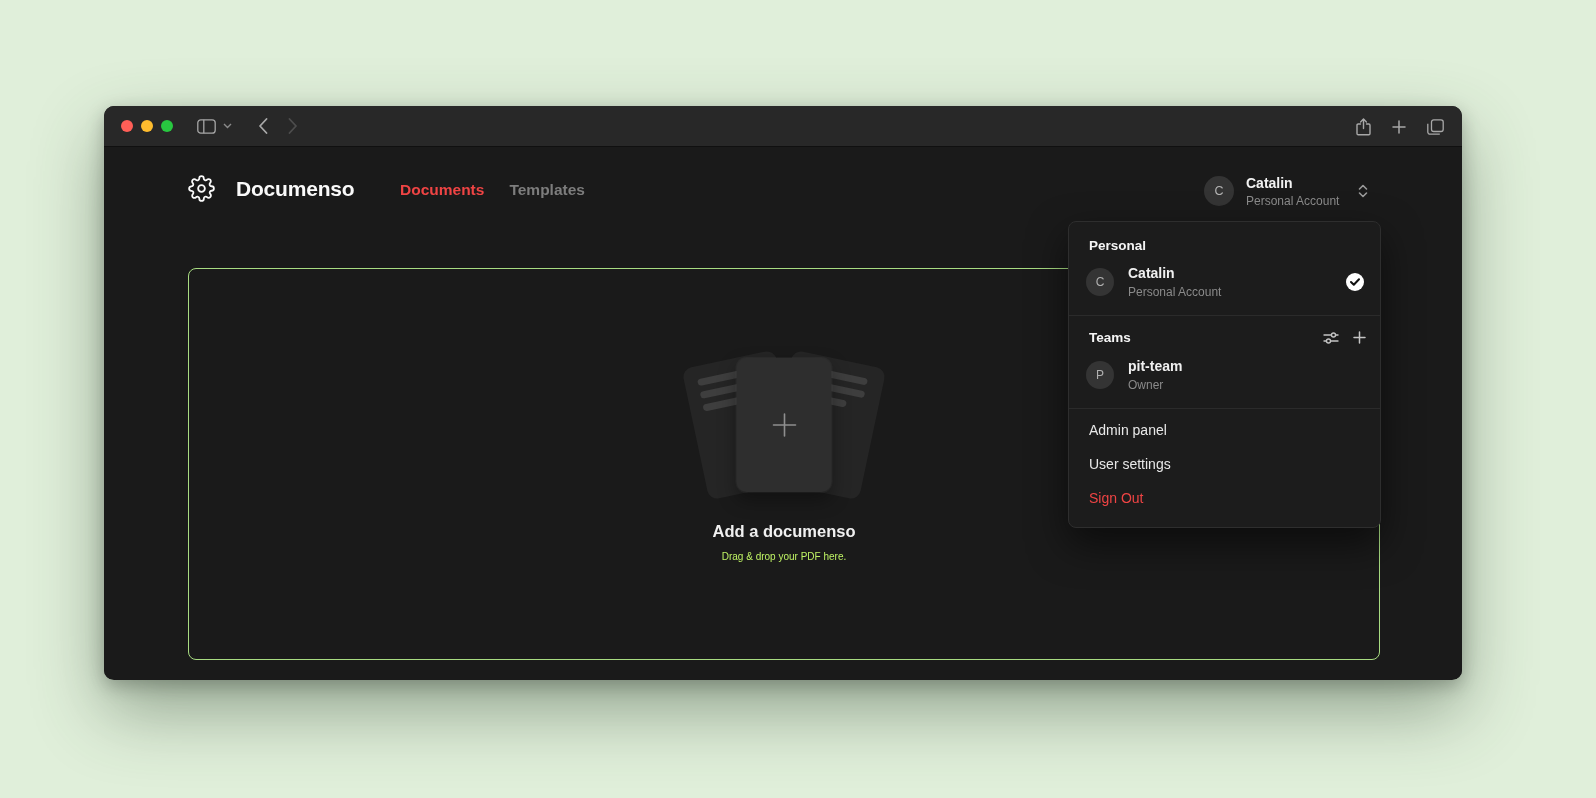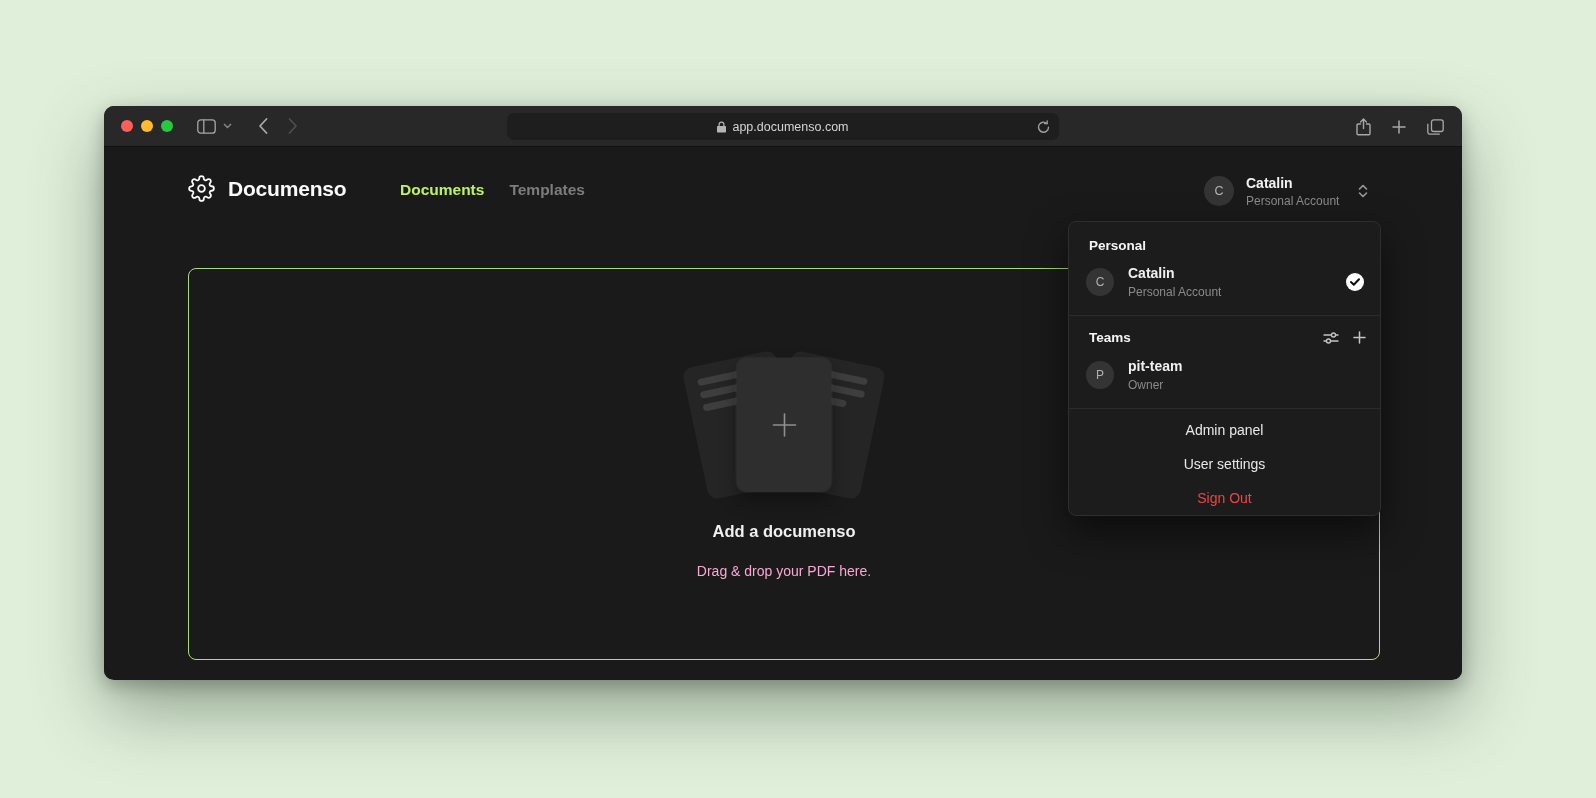--- a/index.html
+++ b/index.html
@@ -44,26 +44,26 @@
     color:#d4d4d4; font-size:12.5px;
   }
   .urlbar .lock { margin-right:6px; display:flex; }
   .urlbar .refresh { position:absolute; right:9px; top:50%; transform:translateY(-50%); display:flex; }
 
   .tb-right { position:absolute; right:18px; top:0; height:41px; display:flex; align-items:center; gap:21px; }
 
   
   .page { position:relative; height:532px; background:#1a1a1a; }
 
-  .brand { position:absolute; left:84px; top:28px; display:flex; align-items:center; gap:13px; }
+  .brand { position:absolute; left:84px; top:28px; display:flex; align-items:center; gap:21px; }
   .brand-name { color:#fafafa; font-size:21px; font-weight:700; letter-spacing:-.2px; }
 
   .nav { position:absolute; left:296px; top:34px; display:flex; gap:25px; }
   .nav-link { font-size:15.5px; font-weight:600; }
-  .nav-link.active { color:#bef264; }
+  .nav-link.active { color:#ef4444; }
   .nav-link.inactive { color:#7d7d7d; }
 
   .search {
     position:absolute; left:671px; top:25px; width:375px; height:36px;
     background:#212121; border:1px solid #343434; border-radius:8px;
     display:flex; align-items:center; padding:0 10px;
   }
   .search svg { flex:0 0 auto; }
   .search input {
     flex:1; background:transparent; border:none; outline:none;
@@ -103,49 +103,49 @@
     box-shadow:0 0 0 1px rgba(255,255,255,.04), 0 8px 18px rgba(0,0,0,.35);
     display:flex; align-items:center; justify-content:center;
   }
   .card-lines { position:absolute; left:13px; top:13px; display:flex; flex-direction:column; gap:6px; }
   .card-lines span { display:block; height:7px; border-radius:3.5px; background:#3e3e3e; }
   .card-lines span:nth-child(1) { width:66px; }
   .card-lines span:nth-child(2) { width:66px; }
   .card-lines span:nth-child(3) { width:50px; }
 
   .dz-title { margin-top:27px; color:#f0f0f0; font-size:16.5px; font-weight:700; }
-  .dz-sub { margin-top:22px; color:#f9a8d4; font-size:14px; }
+  .dz-sub { margin-top:10px; color:#bef264; font-size:10px; }
 
   
   .menu {
     position:absolute; left:964px; top:74px; width:313px;
     background:#1c1c1c; border:1px solid #2e2e2e; border-radius:8px;
     box-shadow:0 16px 38px rgba(0,0,0,.55);
-    padding:6px 0 0; z-index:20;
+    padding:6px 0 12px; z-index:20;
   }
   .menu-label { padding:10px 20px 6px; color:#f5f5f5; font-size:13.5px; font-weight:700; }
   .menu-account { display:flex; align-items:center; padding:6px 16px 12px 17px; }
   .menu-avatar {
     width:28px; height:28px; border-radius:50%; background:#343434;
     color:#b0b0b0; font-size:12px; display:flex; align-items:center; justify-content:center;
     flex:0 0 auto;
   }
   .menu-acct-text { margin-left:14px; }
   .menu-name { color:#f0f0f0; font-size:14px; font-weight:600; line-height:1.2; }
   .menu-sub { color:#8a8a8a; font-size:12px; margin-top:3px; }
   .check {
     margin-left:auto; width:18px; height:18px; border-radius:50%; background:#ffffff;
     display:flex; align-items:center; justify-content:center; flex:0 0 auto;
   }
   .menu-divider { height:1px; background:#2b2b2b; margin:4px 0; }
   .teams-row { display:flex; align-items:center; padding:10px 14px 6px 20px;text-align:center; }
   .teams-row .menu-label-inline { color:#f5f5f5; font-size:13.5px; font-weight:700; }
   .teams-icons { margin-left:auto; display:flex; align-items:center; gap:14px; }
   .icon-btn { display:flex; align-items:center; justify-content:center; }
-  .menu-item { padding:9px 20px; color:#e8e8e8; font-size:14px;text-align:center; }
+  .menu-item { padding:9px 20px; color:#e8e8e8; font-size:14px; }
   .menu-item.signout { color:#ef4444; }
 </style>
 </head>
 <body>
 
 <div class="window">
 
   <div class="titlebar">
     <div class="traffic">
       <span class="tl red"></span>
@@ -172,34 +172,20 @@
             <polyline points="8.5,1 2,8 8.5,15"></polyline>
           </svg>
       </span>
       <span class="tb-icon tb-fwd">
         <svg width="10" height="16" viewBox="0 0 10 16" fill="none" stroke="#4d4d4d" stroke-width="1.8" stroke-linecap="round" stroke-linejoin="round">
             <polyline points="1.5,1 8,8 1.5,15"></polyline>
           </svg>
       </span>
     </div>
 
-    <div class="urlbar">
-      <span class="lock">
-        <svg width="9" height="12" viewBox="0 0 9 12" fill="#b5b5b5">
-            <path d="M1.5 5V3.5a3 3 0 0 1 6 0V5h.7c.4 0 .8.4.8.8v5c0 .4-.4.7-.8.7H.8c-.4 0-.8-.3-.8-.7v-5c0-.4.4-.8.8-.8h.7zm1.2 0h3.6V3.5a1.8 1.8 0 0 0-3.6 0V5z"></path>
-          </svg>
-      </span>
-      <span>app.documenso.com</span>
-      <span class="refresh">
-        <svg width="13" height="14" viewBox="0 0 13 14" fill="none" stroke="#9e9e9e" stroke-width="1.4" stroke-linecap="round">
-            <path d="M11.5 7.2a5 5 0 1 1-1.6-3.7"></path>
-            <polyline points="10.2,0.8 10.2,3.6 7.4,3.6" stroke-width="1.3"></polyline>
-          </svg>
-      </span>
-    </div>
 
     <div class="tb-right">
       <span class="tb-icon">
         <svg width="15" height="18" viewBox="0 0 15 18" fill="none" stroke="#a8a8a8" stroke-width="1.4" stroke-linecap="round" stroke-linejoin="round">
           <path d="M4.5 6H2.2C1.5 6 1 6.5 1 7.2v8.3c0 .7.5 1.2 1.2 1.2h10.6c.7 0 1.2-.5 1.2-1.2V7.2c0-.7-.5-1.2-1.2-1.2H10.5"></path>
           <line x1="7.5" y1="1.4" x2="7.5" y2="10.5"></line>
           <polyline points="4.6,4 7.5,1.1 10.4,4"></polyline>
         </svg>
       </span>
       <span class="tb-icon">

